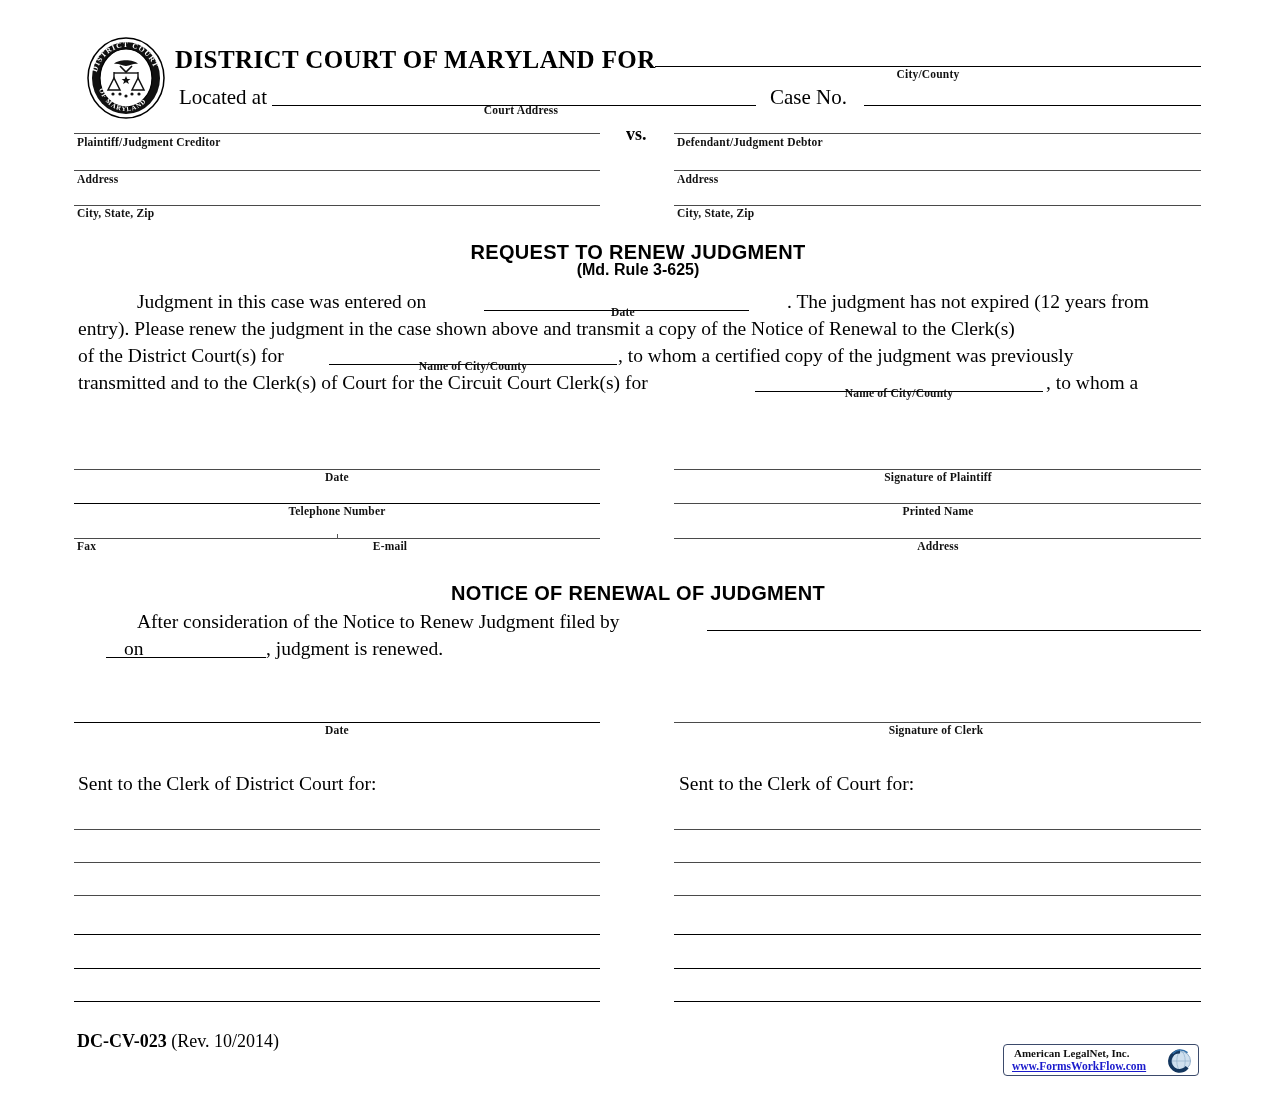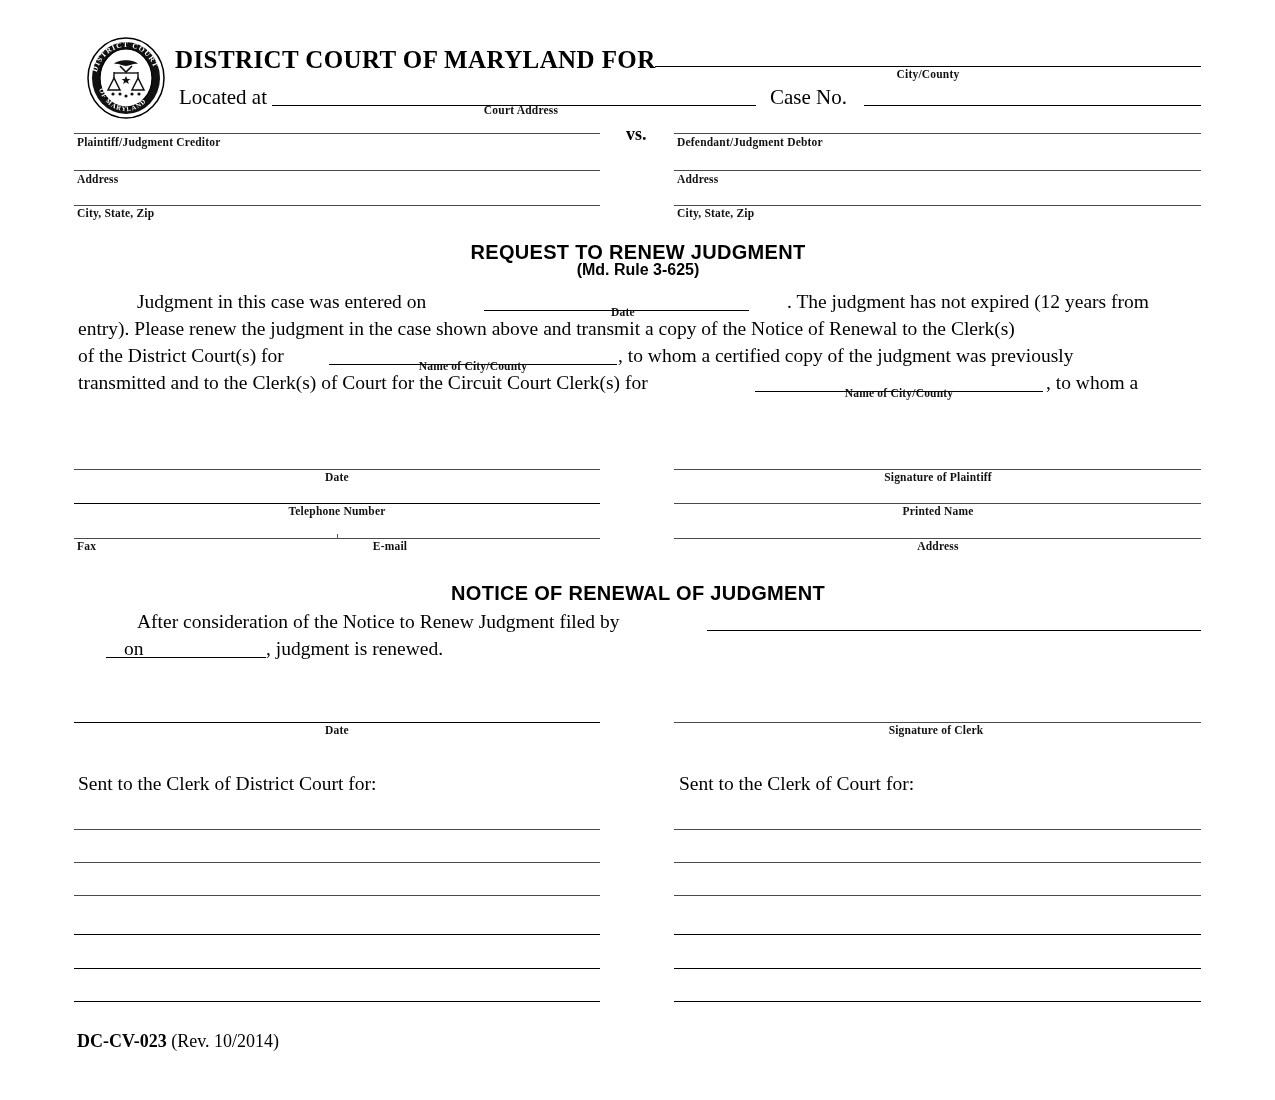--- a/index.html
+++ b/index.html
@@ -295,14 +295,27 @@
   <div class="rule soft" style="left:674px; top:862px; width:527px;"></div>
   <div class="rule soft" style="left:674px; top:895px; width:527px;"></div>
   <div class="rule" style="left:674px; top:934px; width:527px;"></div>
   <div class="rule" style="left:674px; top:968px; width:527px;"></div>
   <div class="rule" style="left:674px; top:1001px; width:527px;"></div>
 
   <div class="form-no" style="left:77px; top:1031px;">
     <b>DC-CV-023</b><span> (Rev. 10/2014)</span>
   </div>
 
+  <div class="aln-box">
+    <div class="aln-name">American LegalNet, Inc.</div>
+    <div class="aln-url">www.FormsWorkFlow.com</div>
+    <div class="aln-logo">
+      <svg width="28" height="28" viewBox="0 0 28 28">
+        <circle cx="15" cy="14" r="9.5" fill="#cfe0ef" stroke="#7d9fc0" stroke-width="0.8"></circle>
+        <ellipse cx="15" cy="14" rx="4.2" ry="9.5" fill="none" stroke="#8fb0cc" stroke-width="0.7"></ellipse>
+        <line x1="5.5" y1="14" x2="24.5" y2="14" stroke="#8fb0cc" stroke-width="0.7"></line>
+        <path d="M14 2.6 A 11.6 11.6 0 1 0 22.6 21.6 L 19.6 18.9 A 7.8 7.8 0 1 1 14 6.4 Z" fill="#13365e"></path>
+        <path d="M7.2 6.2 A 10 10 0 0 1 21 5.4" fill="none" stroke="#2f6ea8" stroke-width="1.5" stroke-linecap="round"></path>
+      </svg>
+    </div>
+  </div>
 
 </div>
 
 </body></html>

